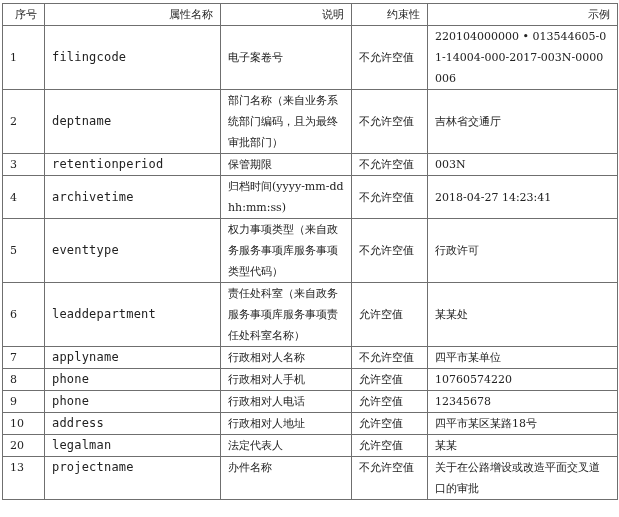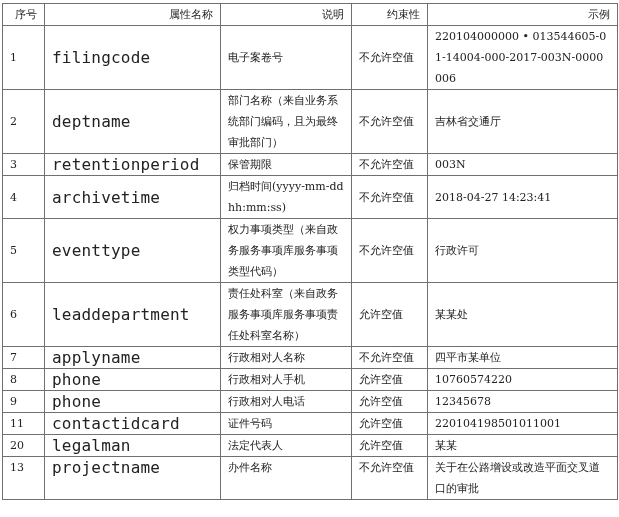--- a/index.html
+++ b/index.html
@@ -16,21 +16,21 @@
   th, td {
     border: 1px solid #6f6f6f;
     padding: 0 7px;
     vertical-align: middle;
     line-height: 21px;
     font-weight: normal;
     word-break: break-all;
   }
   th { text-align: right; height: 21px; }
   td.num { text-align: left; }
-  td.mono { font-family: "DejaVu Sans Mono", "Liberation Mono", monospace; font-size: 16px; letter-spacing: 0.2px; }
+  td.mono { font-family: "DejaVu Sans Mono", "Liberation Mono", monospace; font-size: 12px; letter-spacing: 0.2px; }
   td.top { vertical-align: top; }
 </style>
 </head>
 <body>
 
 <table>
   <colgroup>
     <col style="width:42px">
     <col style="width:176px">
     <col style="width:131px">
@@ -104,25 +104,25 @@
       <td>10760574220</td>
     </tr>
     <tr style="height:21px">
       <td class="num">9</td>
       <td class="mono">phone</td>
       <td>行政相对人电话</td>
       <td>允许空值</td>
       <td>12345678</td>
     </tr>
     <tr style="height:21px">
-      <td class="num">11</td>
-      <td class="mono">contactidcard</td>
-      <td>证件号码</td>
+      <td class="num">10</td>
+      <td class="mono">address</td>
+      <td>行政相对人地址</td>
       <td>允许空值</td>
-      <td>220104198501011001</td>
+      <td>四平市某区某路18号</td>
     </tr>
     <tr style="height:21px">
       <td class="num">20</td>
       <td class="mono">legalman</td>
       <td>法定代表人</td>
       <td>允许空值</td>
       <td>某某</td>
     </tr>
     <tr style="height:43px">
       <td class="num top">13</td>

